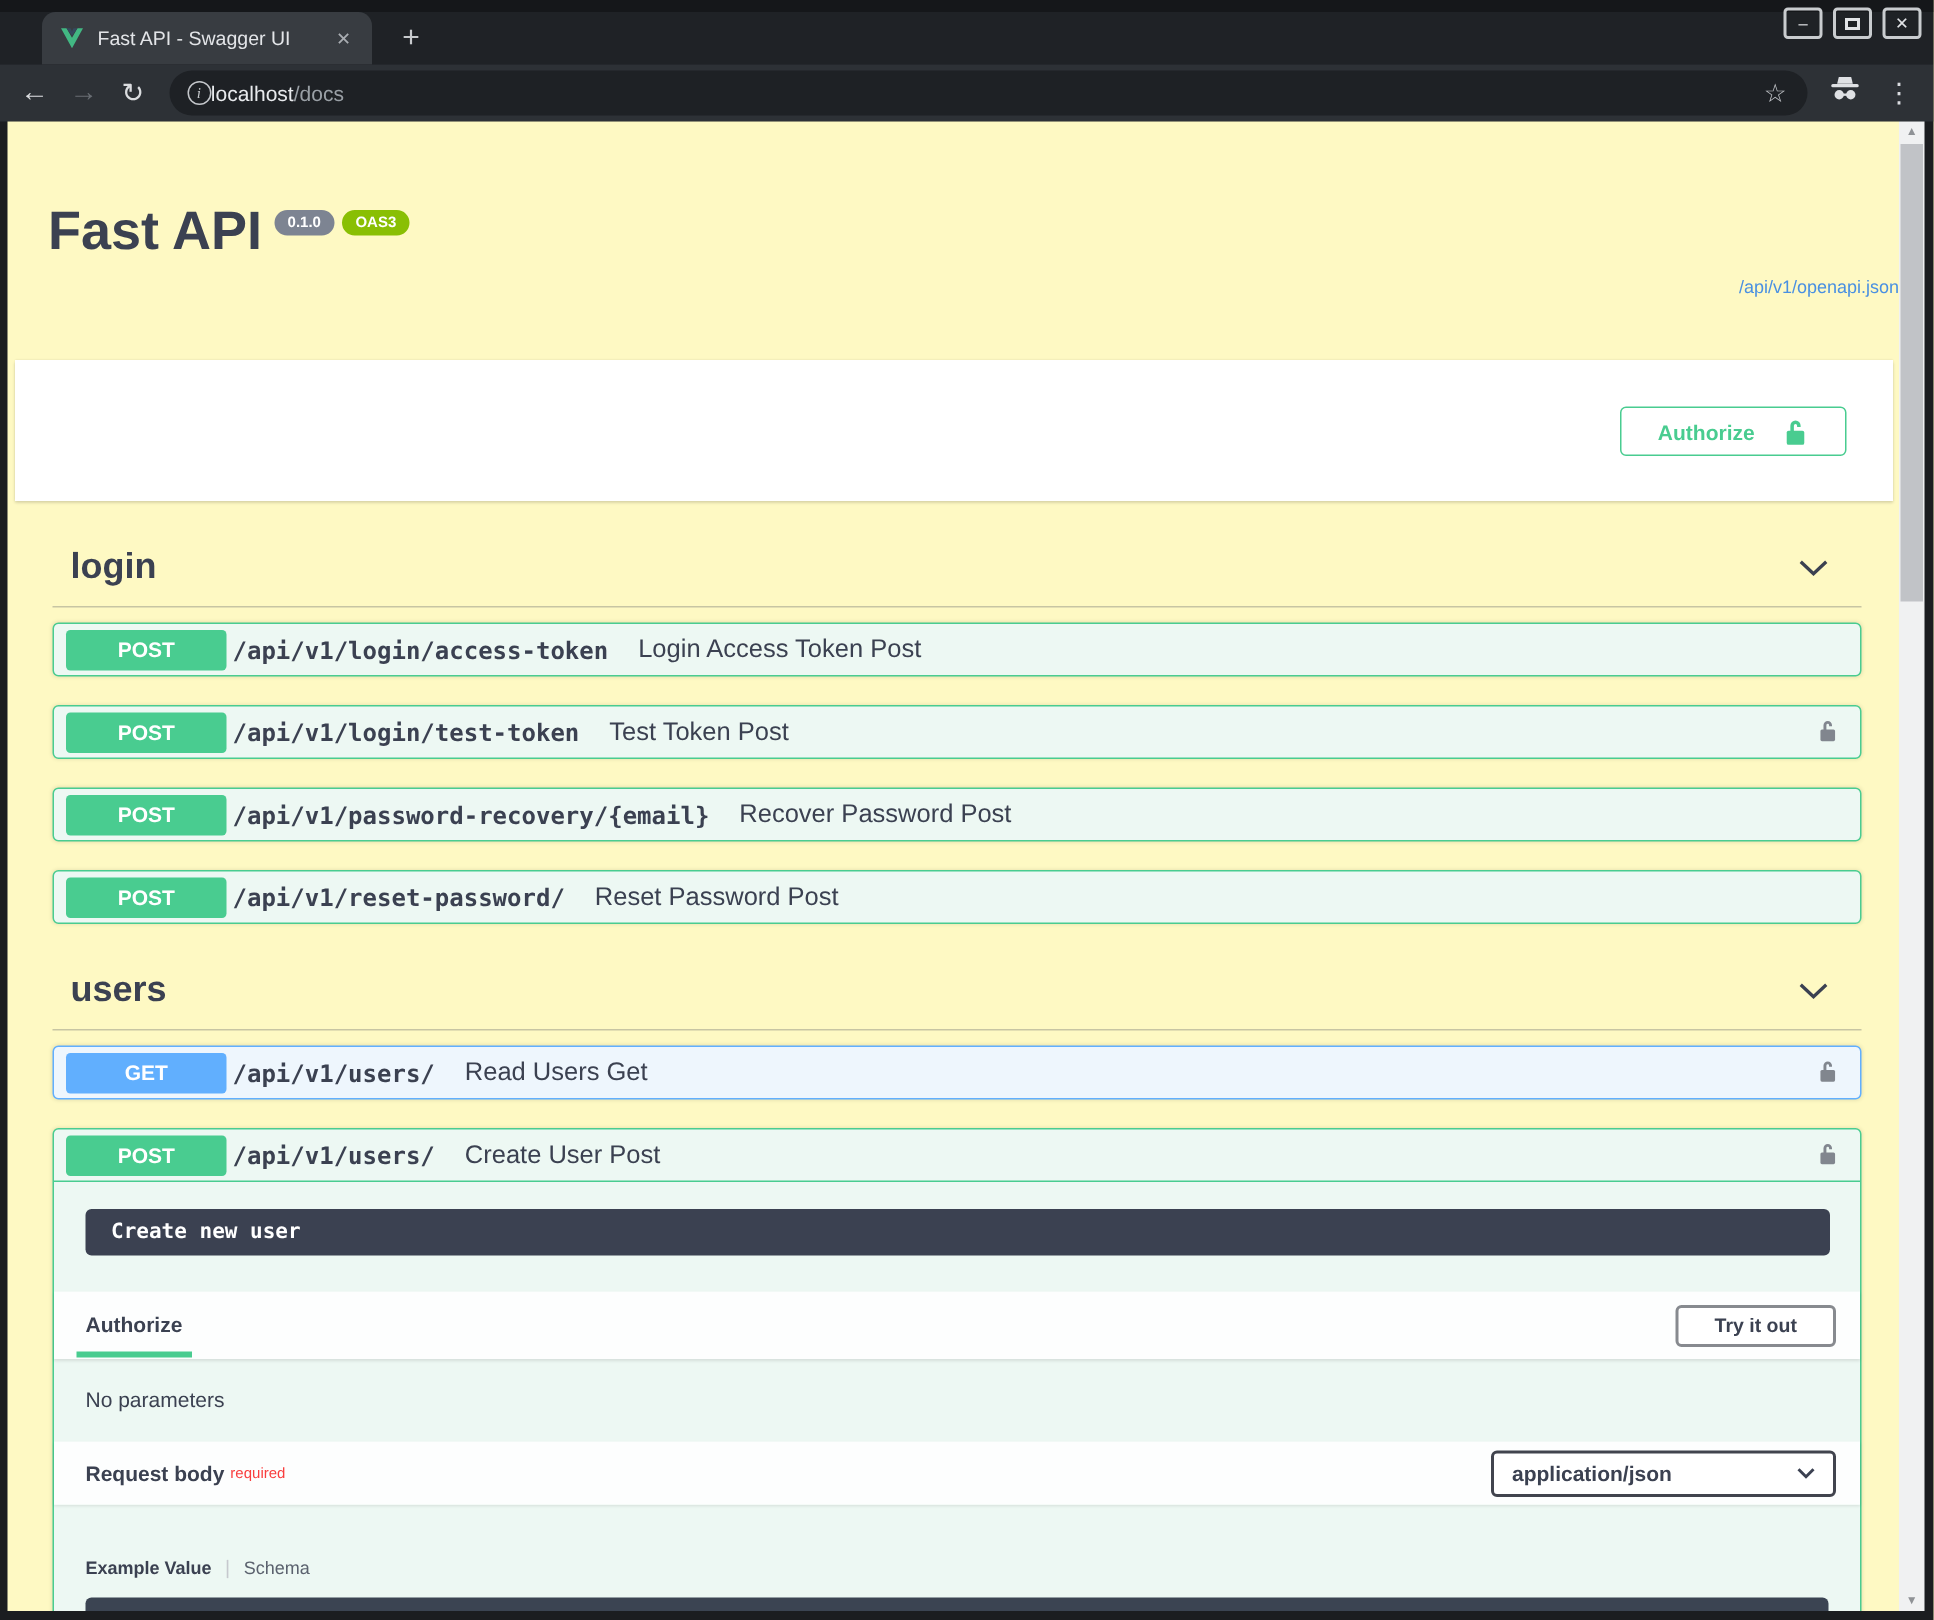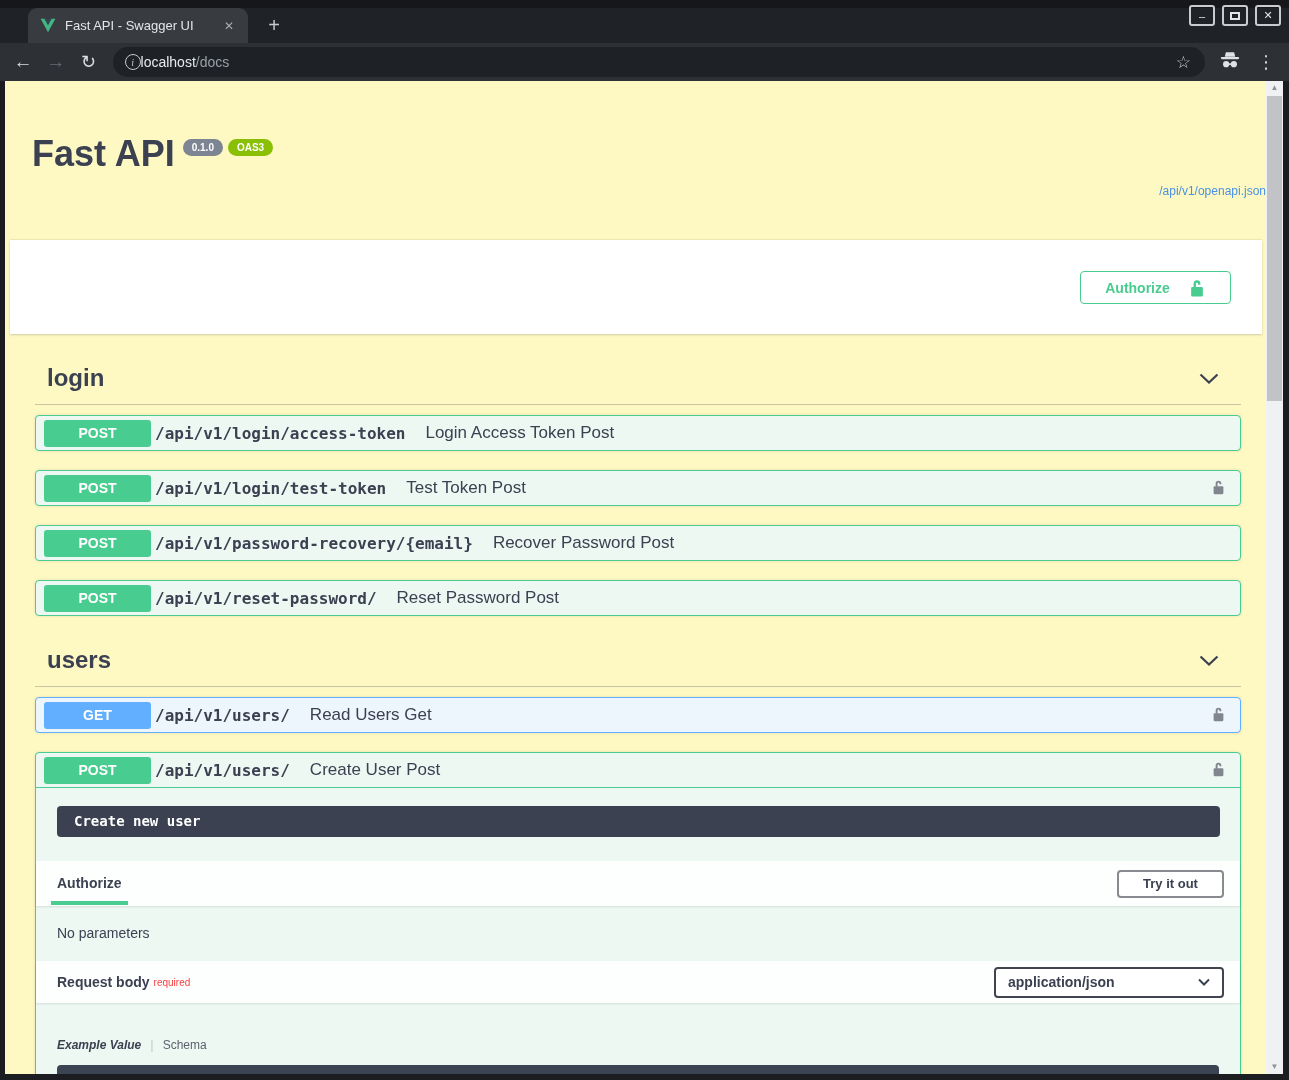--- a/index.html
+++ b/index.html
@@ -89,21 +89,21 @@
                 border-radius:4px; font-size:13px; font-weight:bold; color:#3b4151; cursor:pointer; }
   .no-params { padding:19px 21px 20px; font-size:14px; color:#3b4151; }
   .reqbody-header { margin-top:0; height:42px; }
   .reqbody-title { font-size:14px; font-weight:bold; color:#3b4151; }
   .required-sup { font-size:10px; color:#f93e3e; vertical-align:super; margin-left:4px; }
   .media-select { margin-left:auto; width:230px; height:31px; background:#fff; border:2px solid #41444e;
                   border-radius:4px; display:flex; align-items:center; padding:0 12px; cursor:pointer; }
   .media-select .val { font-size:14px; font-weight:bold; color:#3b4151; flex:1; }
   .model-example { padding:34px 21px 0; }
   .example-tabs { display:flex; align-items:center; gap:9px; font-size:12px; }
-  .extab-active { font-weight:bold; color:#3b4151;font-style:italic; }
+  .extab-active { font-weight:bold; color:#3b4151; }
   .extab-sep { color:#c6c9ce; font-size:13px; }
   .extab { color:#5b626e; cursor:pointer; }
   .code-block { margin-top:13px; background:#3b4452; border-radius:4px; height:80px; padding:12px 0 0 17px;
                 color:#fff; font-family:"DejaVu Sans Mono","Liberation Mono",monospace; font-weight:bold;
                 font-size:13px; }
 
   
   .scroll-track { position:absolute; left:1266px; top:81px; width:17px; height:993px; background:#f0f1f2; }
   .scroll-arrow { position:absolute; left:0; width:17px; height:14px; color:#8f9296; font-size:8px;
                   text-align:center; line-height:14px; }

